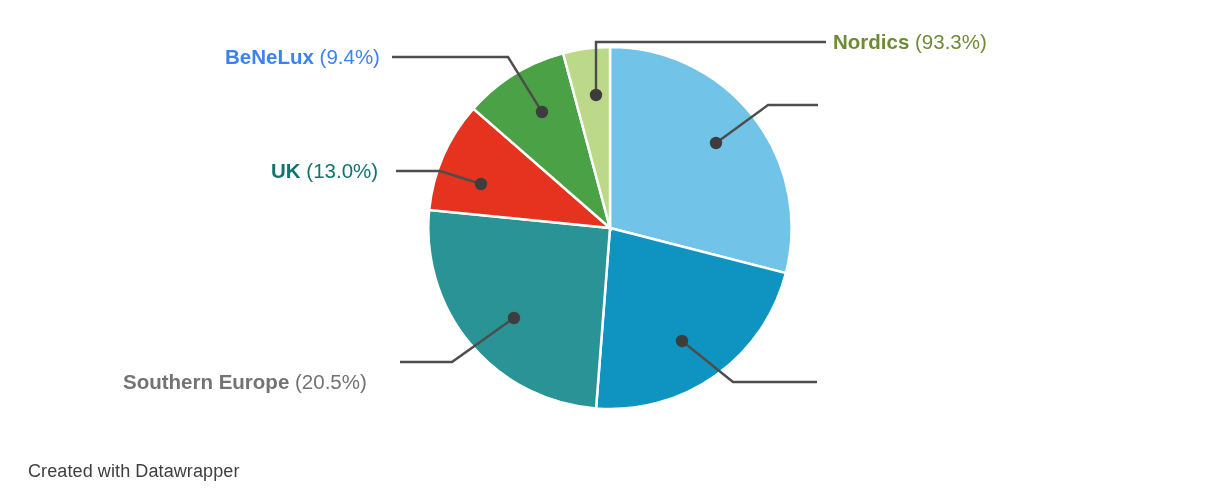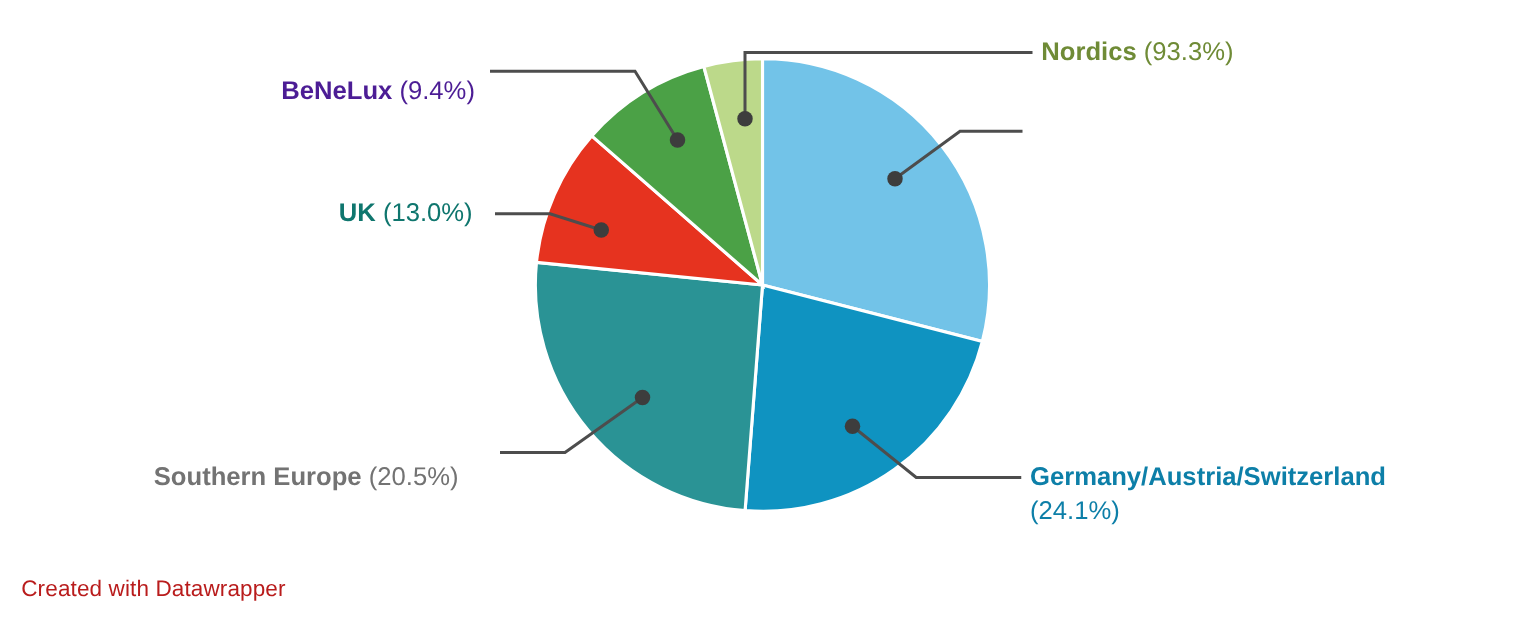--- a/index.html
+++ b/index.html
@@ -42,24 +42,24 @@
   }
   .label .pc {
     font-weight: 400;
   }
   .label.wrap {
     white-space: normal;
     width: 340px;
   }
   .footer-note {
     position: absolute;
-    left: 17px;
+    left: 28px;
     top: 461px;
     font-size: 18px;
-    color: #b91c1c;
+    color: #404040;
     letter-spacing: 0.1px;
     font-weight: 400;
   }
 </style>
 </head>
 <body>
 
 <div id="chart-root">
 
   <svg class="pie-svg" viewBox="0 0 1220 502">
@@ -103,35 +103,31 @@
       <circle cx="542" cy="112" r="6.2"></circle>
     </g>
   </svg>
 
   <div class="label" style="left:833px; top:28px; color:#6f8b36;">
     <span class="nm">Nordics</span>
     <span class="pc">(93.3%)</span>
   </div>
 
 
-  <div class="label wrap" style="left:824px; top:368px; color:#0d7fa8;">
-    <span class="nm">Germany/Austria/Switzerland</span>
-    <span class="pc">(24.1%)</span>
-  </div>
 
   <div class="label" style="left:123px; top:368px; color:#737373;">
     <span class="nm">Southern Europe</span>
     <span class="pc">(20.5%)</span>
   </div>
 
   <div class="label" style="left:271px; top:157px; color:#0f766e;">
     <span class="nm">UK</span>
     <span class="pc">(13.0%)</span>
   </div>
 
-  <div class="label" style="left:225px; top:43px; color:#4c1d95;margin-top:16px;">
+  <div class="label" style="left:225px; top:43px; color:#3b82f6;">
     <span class="nm">BeNeLux</span>
     <span class="pc">(9.4%)</span>
   </div>
 
   <div class="footer-note">Created with Datawrapper</div>
 
 </div>
 
 </body></html>

